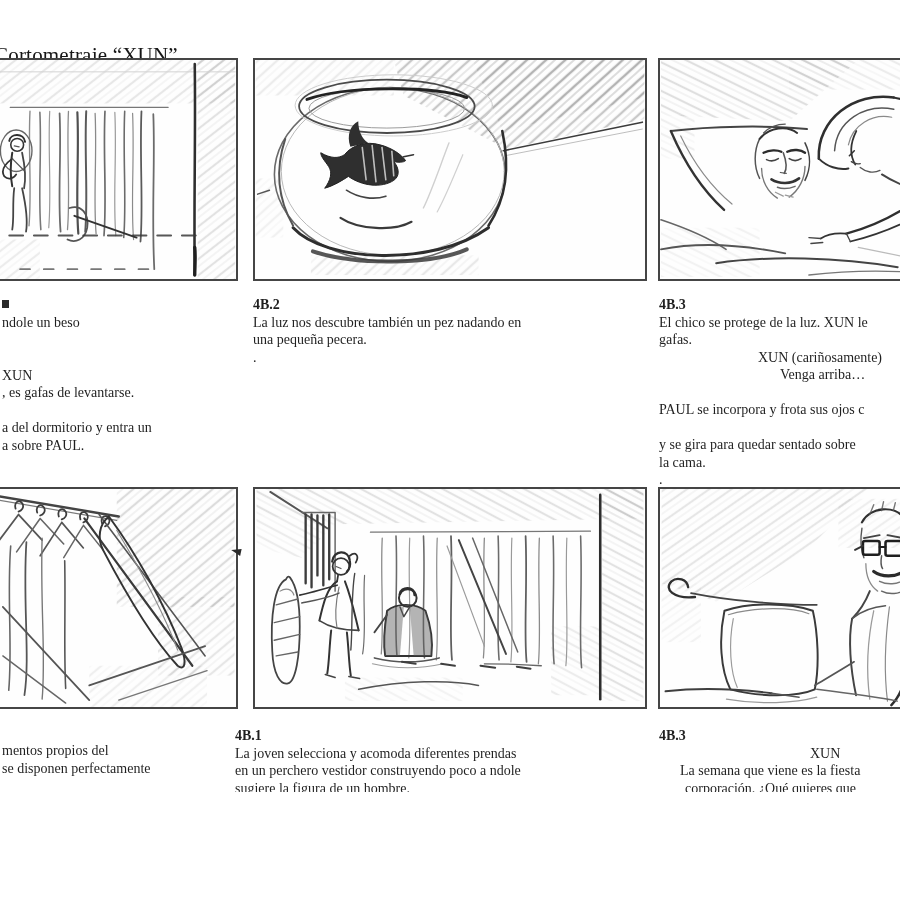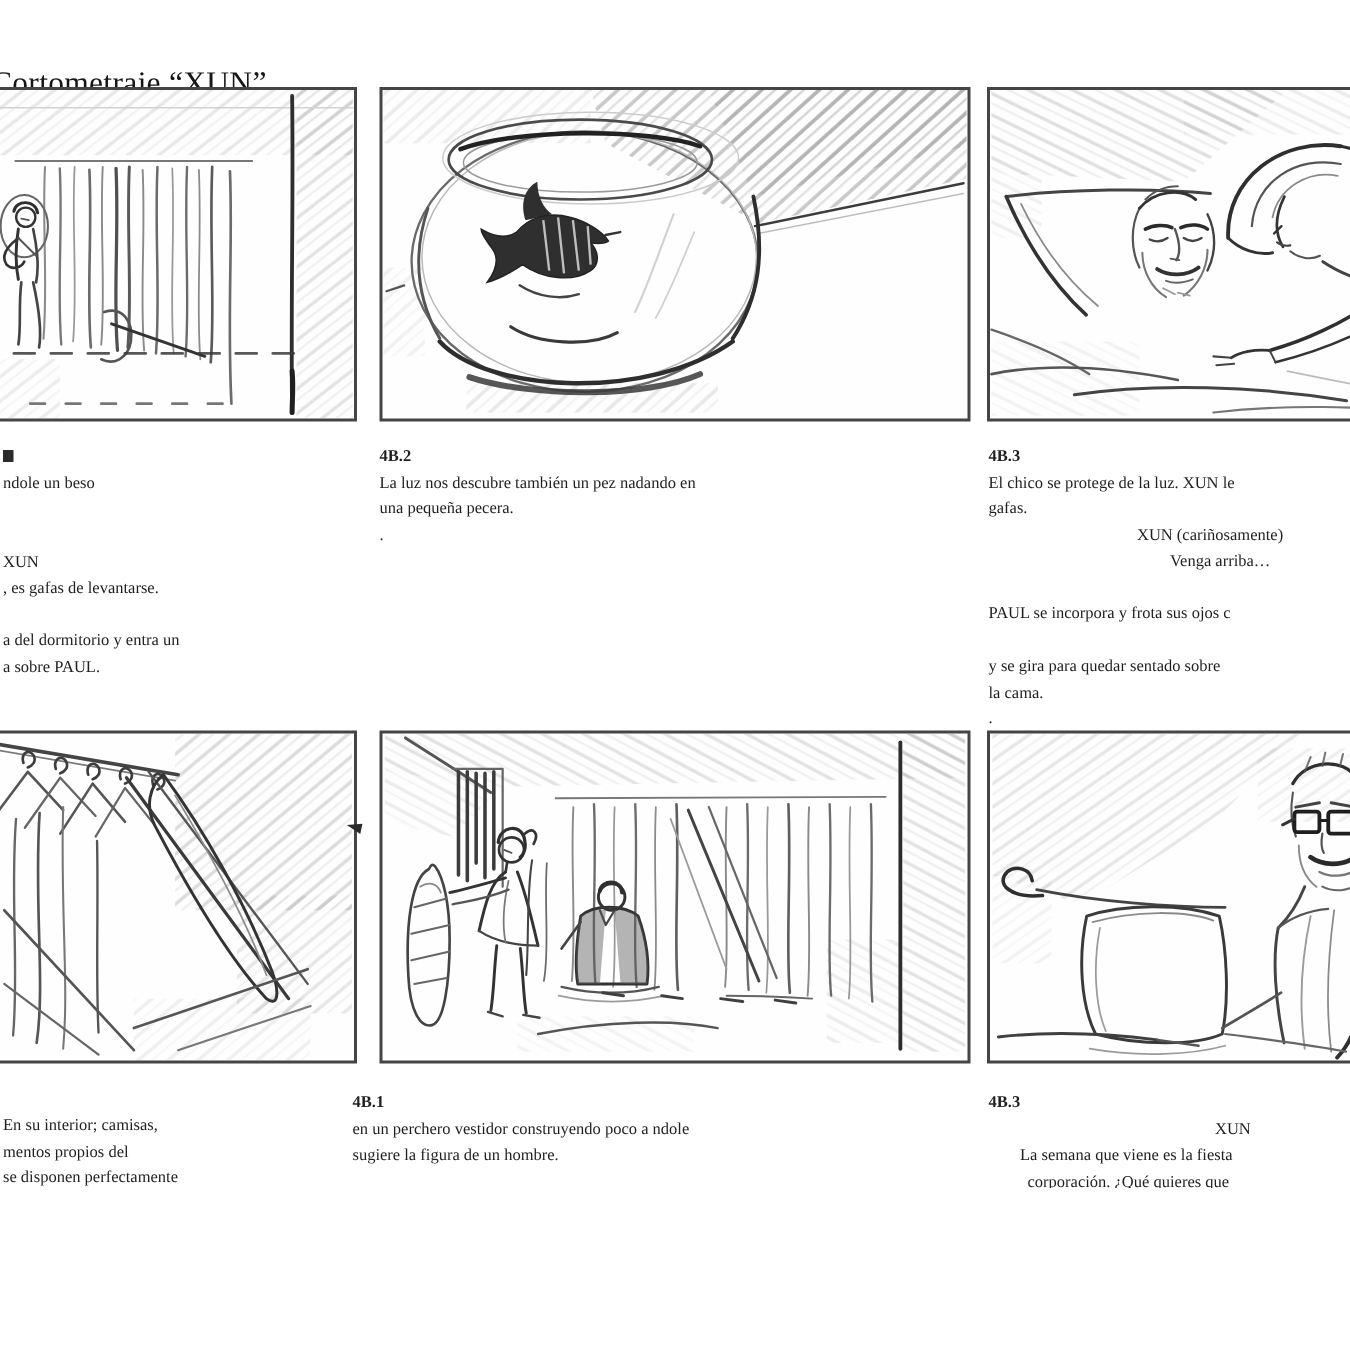--- a/index.html
+++ b/index.html
@@ -8,21 +8,21 @@
   .doc-title{position:absolute;left:-6px;top:29px;font-size:21px;font-weight:400;
              color:#161616;white-space:nowrap;letter-spacing:.2px;}
   .panel{position:absolute;border:2px solid #454545;background:#fefefe;box-sizing:border-box;overflow:hidden;}
   .panel svg{display:block;width:100%;height:100%;}
   .p1{left:-32px;top:58px;width:270px;height:223px;}
   .p2{left:253px;top:58px;width:394px;height:223px;}
   .p3{left:658px;top:58px;width:292px;height:223px;}
   .p4{left:-32px;top:487px;width:270px;height:222px;}
   .p5{left:253px;top:487px;width:394px;height:222px;}
   .p6{left:658px;top:487px;width:292px;height:222px;}
-  .cap{position:absolute;font-size:11px;line-height:17.5px;}
+  .cap{position:absolute;font-size:14px;line-height:17.5px;}
   .cap div{height:17.5px;white-space:nowrap;}
   .code{font-weight:700;}
   .c-r1c1{left:2px;top:314px;}
   .c-r1c2{left:253px;top:296px;}
   .c-r1c3{left:659px;top:296px;}
   .c-r2c1{left:2px;top:742px;}
   .c-r2c2{left:235px;top:727px;}
   .c-r2c3{left:659px;top:727px;}
   .ind99{padding-left:99px;} .ind121{padding-left:121px;}
   .ind151{padding-left:151px;} .ind21{padding-left:21px;} .ind26{padding-left:26px;}
@@ -376,27 +376,27 @@
     <div class="ind121">Venga arriba…</div>
     <div></div>
     <div>PAUL se incorpora y frota sus ojos c</div>
     <div></div>
     <div>y se gira para quedar sentado sobre</div>
     <div>la cama.</div>
     <div>.</div>
   </div>
 
   <div class="cap c-r2c1">
-    <div>En su interior; camisas,</div>
     <div>mentos propios del</div>
     <div>se disponen perfectamente</div>
   </div>
 
   <div class="cap c-r2c2">
     <div class="code">4B.1</div>
+    <div>La joven selecciona y acomoda diferentes prendas</div>
     <div>en un perchero vestidor construyendo poco a ndole</div>
     <div>sugiere la figura de un hombre.</div>
   </div>
 
   <div class="cap c-r2c3">
     <div class="code">4B.3</div>
     <div class="ind151">XUN</div>
     <div class="ind21">La semana que viene es la fiesta</div>
     <div class="ind26">corporación.  ¿Qué quieres que</div>
     <div></div>

